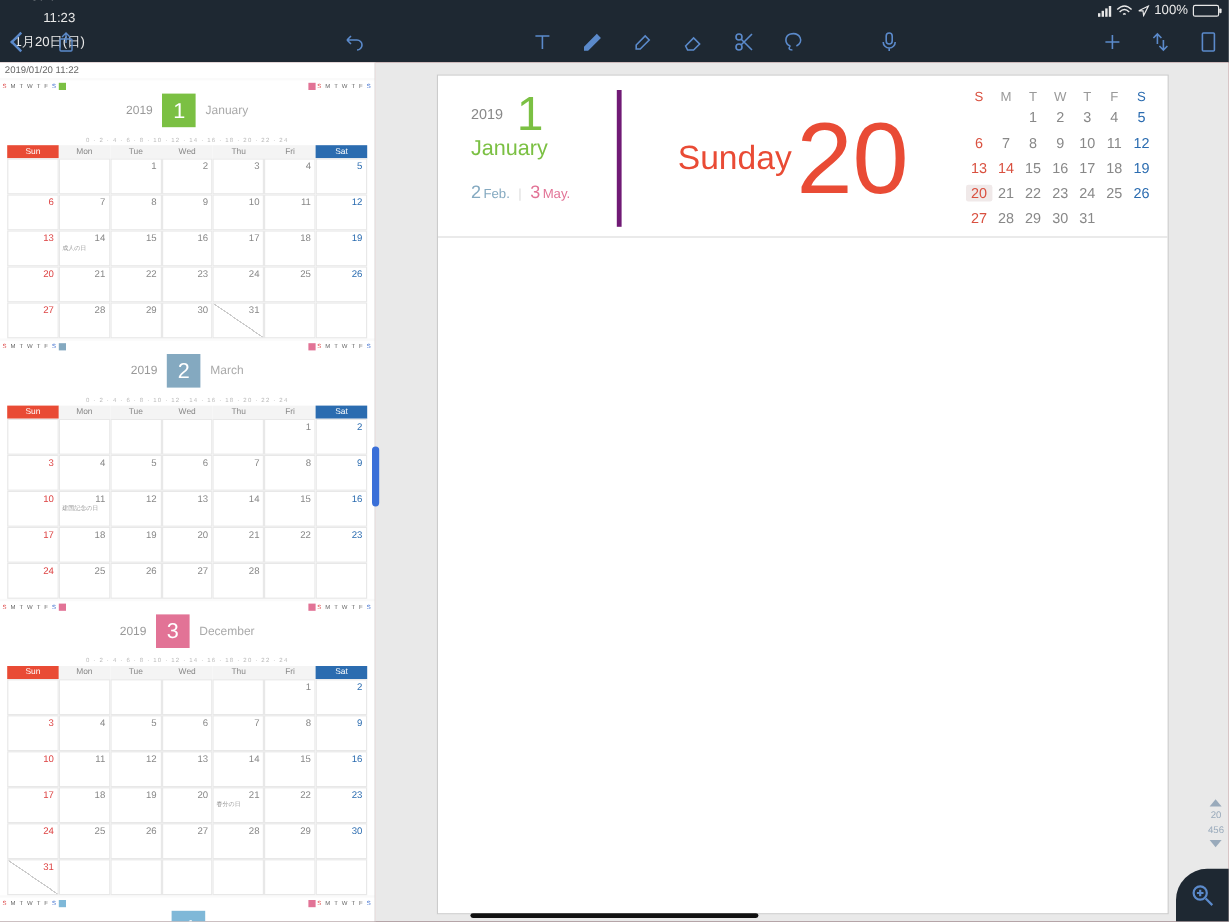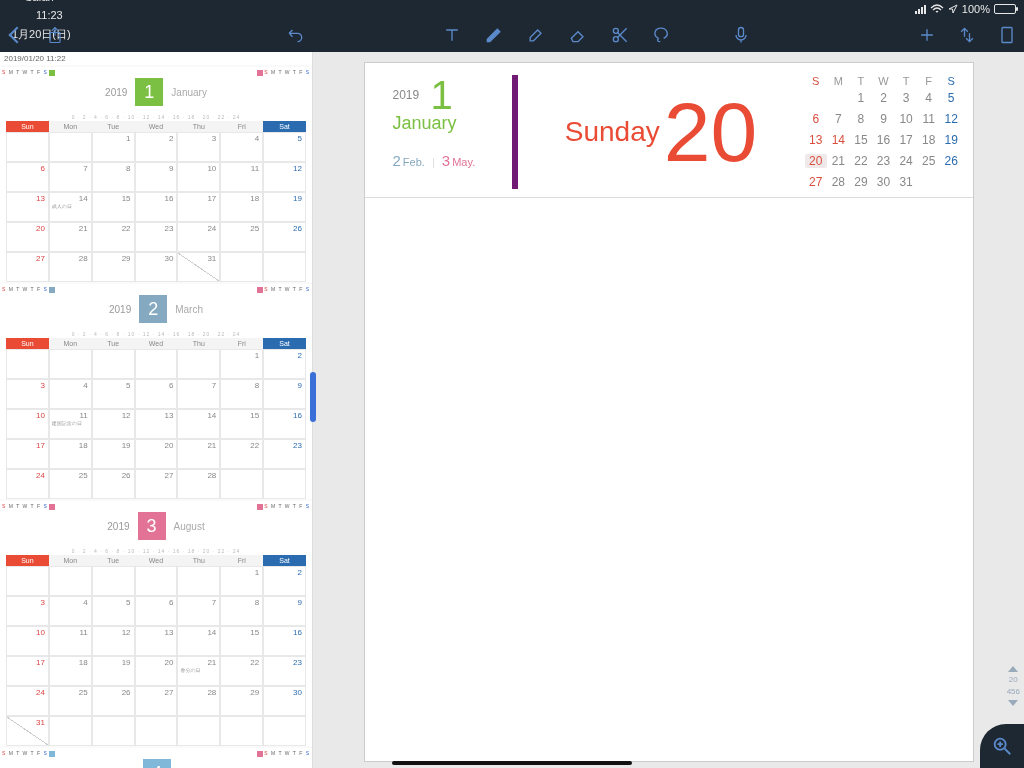--- a/index.html
+++ b/index.html
@@ -116,21 +116,21 @@
 
   
   .page {
     width: 610px; background:#fff; border:1px solid #ccc;
     height: 700px; position:relative;
   }
   .page-header {
     display:flex; border-bottom:1px solid #ddd;
     padding: 12px 10px 8px 28px;
   }
-  .ph-left { width:125px; border-right:6px solid #701a75; padding-right:8px;}
+  .ph-left { width:125px; border-right:4px solid #701a75; padding-right:8px;}
   .ph-left .yearnum { font-size:12px; color:#888; display:inline-block; vertical-align:middle;}
   .ph-left .bigmonth { font-size:40px; color:#7bc043; font-weight:300; display:inline-block; line-height:1; margin-left:8px; vertical-align:middle;}
   .ph-left .monthword { font-size:18px; color:#7bc043; font-weight:400; margin-top:-2px;}
   .ph-left .nextmonths { font-size:11px; color:#999; margin-top:18px;}
   .ph-left .nm-feb { color:#84a9c0;}
   .ph-left .nm-mar { color:#e27396;}
   .ph-left .nm-sep { color:#ddd; margin:0 4px;}
   .ph-left .nm-num { font-size:15px; font-weight:400; margin-right:2px;}
 
   .ph-center { flex:1; display:flex; align-items:center; justify-content:center; gap:4px;}
@@ -523,21 +523,21 @@
               <span class="num"></span>
             </div>
           </div>
         </div>
         <div class="month-block">
           <div class="mini-cal mini-cal-left"><span class="hdr"><span class="s">S</span> M T W T F <span class="sa">S</span></span> <span class="mini-dot tile-pink"></span></div>
           <div class="mini-cal mini-cal-right"><span class="mini-dot tile-pink"></span> <span class="hdr"><span class="s">S</span> M T W T F <span class="sa">S</span></span></div>
           <div class="month-head">
             <span class="year-label">2019</span>
             <span class="month-tile tile-pink">3</span>
-            <span class="month-name">August</span>
+            <span class="month-name">December</span>
           </div>
           <div class="ticks">0 · 2 · 4 · 6 · 8 · 10 · 12 · 14 · 16 · 18 · 20 · 22 · 24</div>
           <div class="month-grid-head">
             <div class="sun">Sun</div>
             <div class="">Mon</div>
             <div class="">Tue</div>
             <div class="">Wed</div>
             <div class="">Thu</div>
             <div class="">Fri</div>
             <div class="sat">Sat</div>

